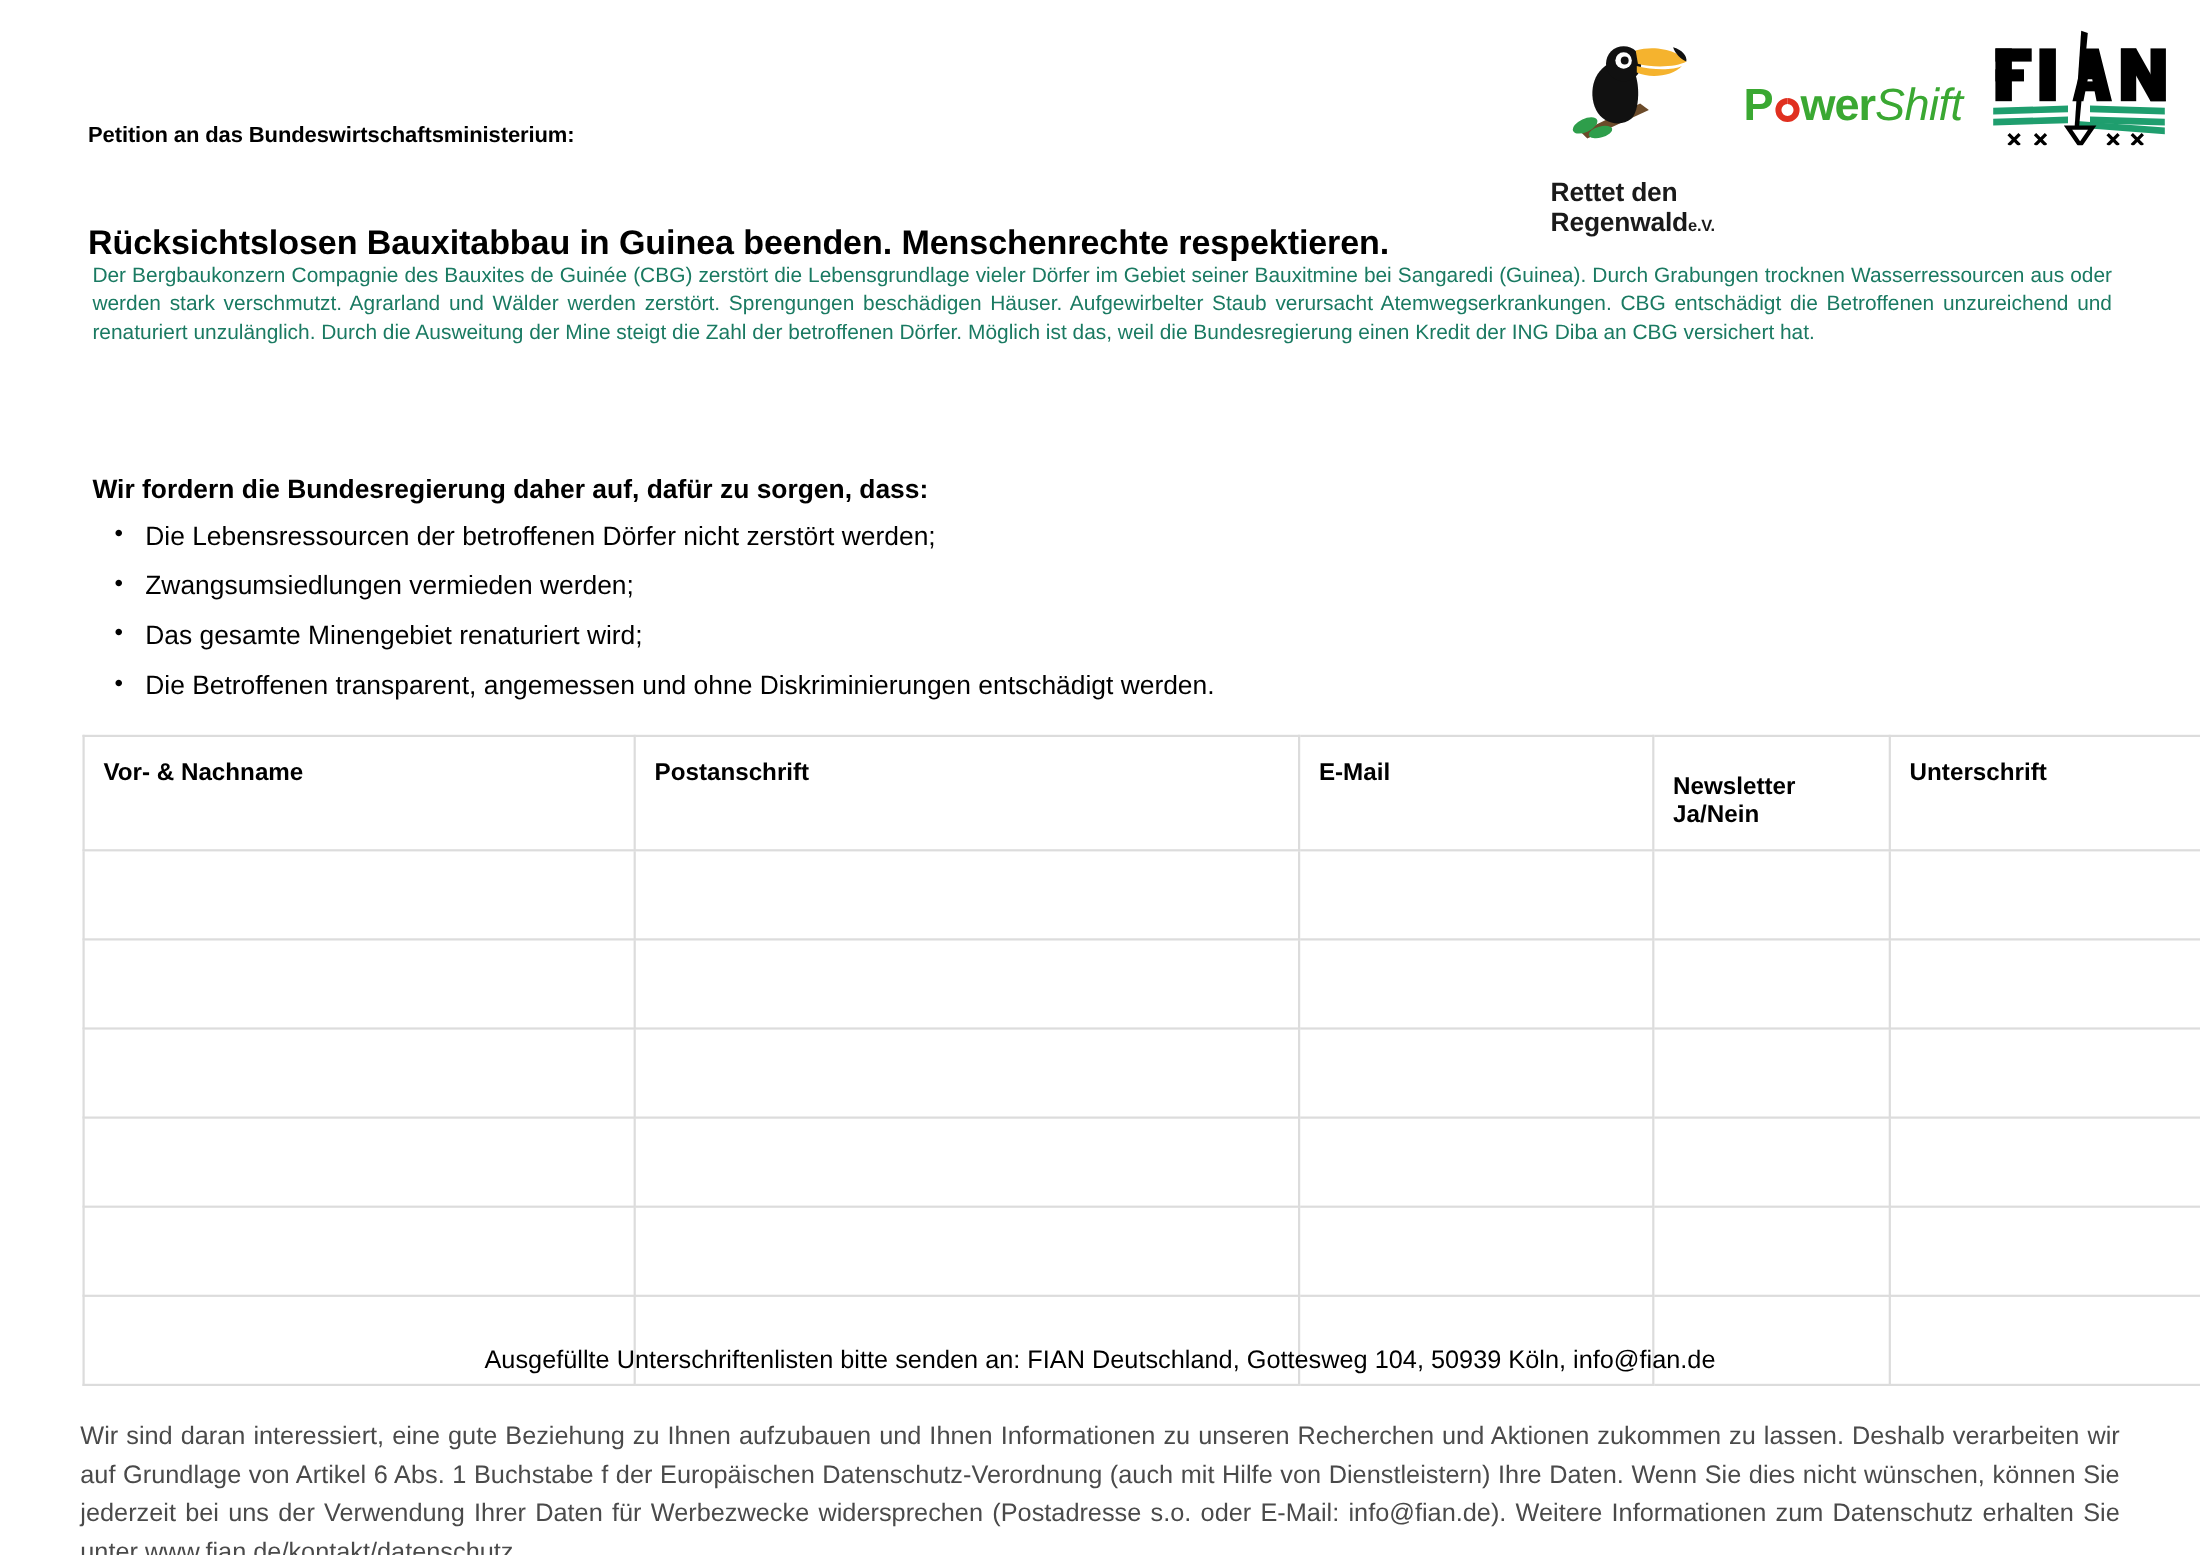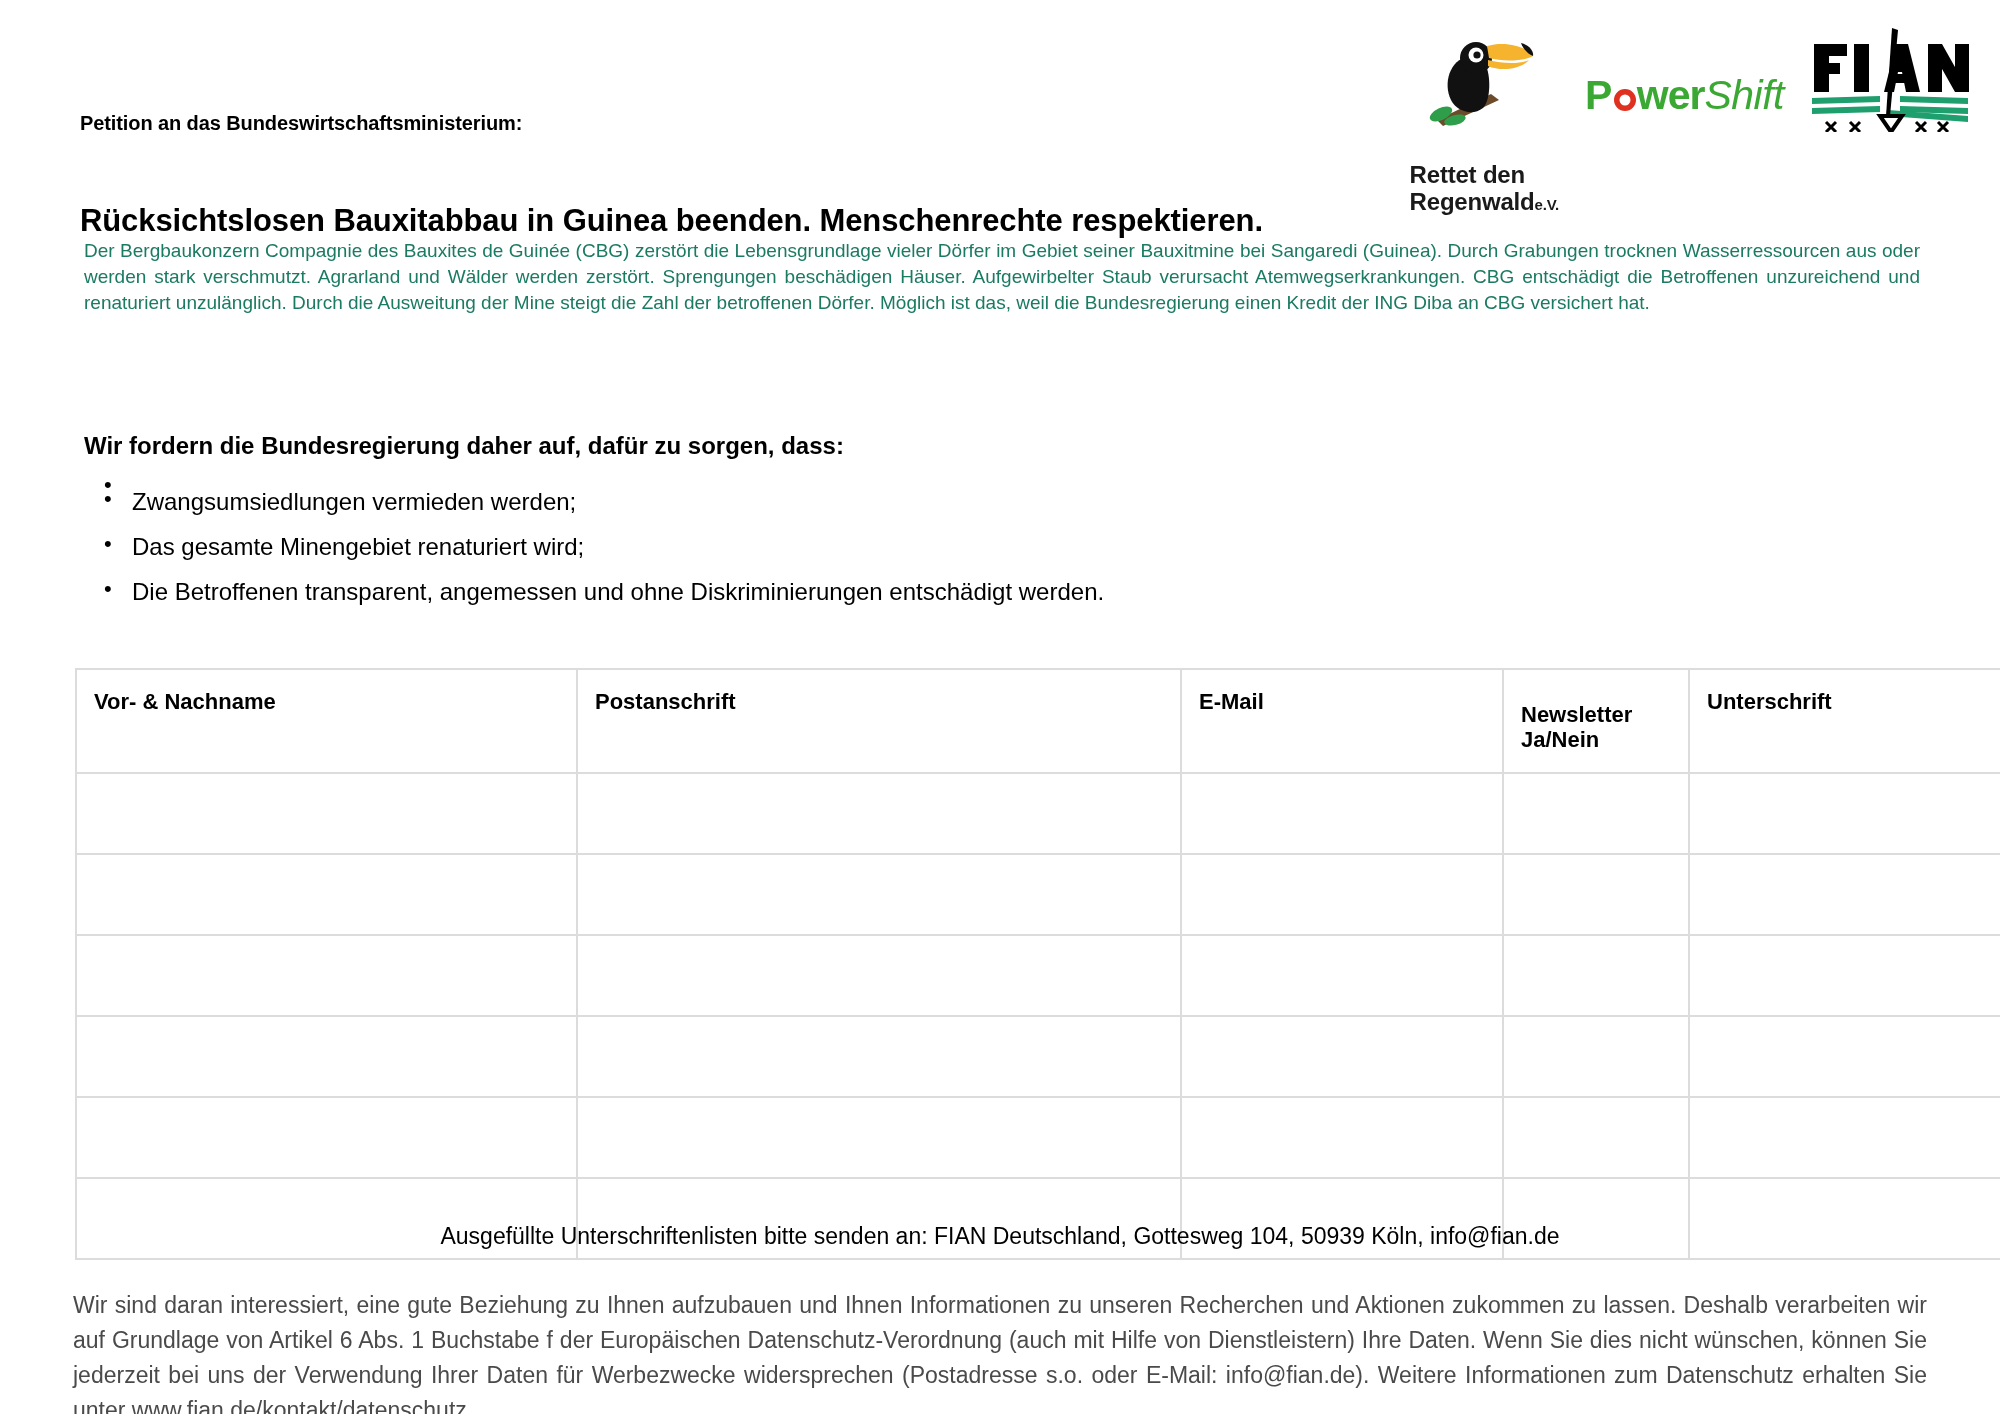--- a/index.html
+++ b/index.html
@@ -153,21 +153,21 @@
     text-align: left;
     font-size: 22px;
     font-weight: bold;
     padding: 20px 0 0 17px;
     line-height: 1.12;
     color: #000;
   }
   .col-name   { width: 501px; }
   .col-post   { width: 604px; }
   .col-mail   { width: 322px; margin-left: 24px; }
-  .col-news   { width: 186px; }
+  .col-news   { width: 215px; }
   .col-sign   { width: 330px; }
   .th-news { padding-top: 33px !important; }
 
   
   .send-line {
     position: absolute;
     left: 0;
     right: 0;
     top: 1223px;
     text-align: center;
@@ -273,20 +273,21 @@
 
   <div class="h-title">Petition an das Bundeswirtschaftsministerium:</div>
   <div class="h-sub">Rücksichtslosen Bauxitabbau in Guinea beenden. Menschenrechte respektieren.</div>
 
   <div class="green-para">Der Bergbaukonzern Compagnie des Bauxites de Guinée (CBG) zerstört die Lebensgrundlage vieler Dörfer im Gebiet seiner Bauxitmine bei Sangaredi (Guinea). Durch Grabungen trocknen Wasserressourcen aus oder werden stark verschmutzt. Agrarland und Wälder werden zerstört. Sprengungen beschädigen Häuser. Aufgewirbelter Staub verursacht Atemwegserkrankungen. CBG entschädigt die Betroffenen unzureichend und renaturiert unzulänglich. Durch die Ausweitung der Mine steigt die Zahl der betroffenen Dörfer. Möglich ist das, weil die Bundesregierung einen Kredit der ING Diba an CBG versichert hat.</div>
 
   <div class="demands-title">Wir fordern die Bundesregierung daher auf, dafür zu sorgen, dass:</div>
   <ul class="demands-list">
     <li>
       <span class="bullet">•</span>
+      <span>Die Lebensressourcen der betroffenen Dörfer nicht zerstört werden;</span>
     </li>
     <li>
       <span class="bullet">•</span>
       <span>Zwangsumsiedlungen vermieden werden;</span>
     </li>
     <li>
       <span class="bullet">•</span>
       <span>Das gesamte Minengebiet renaturiert wird;</span>
     </li>
     <li>

